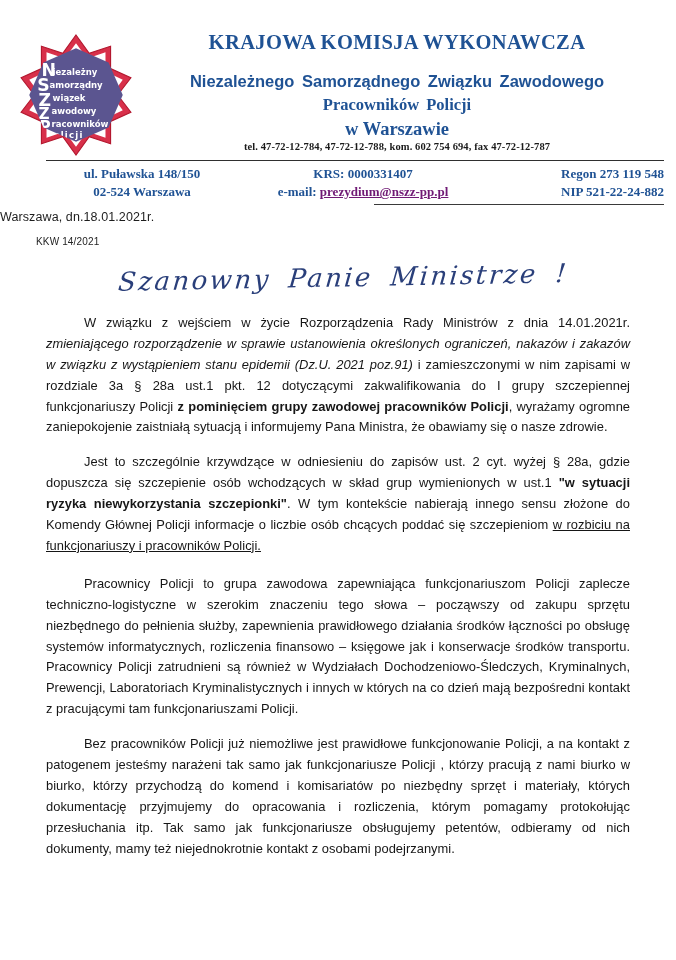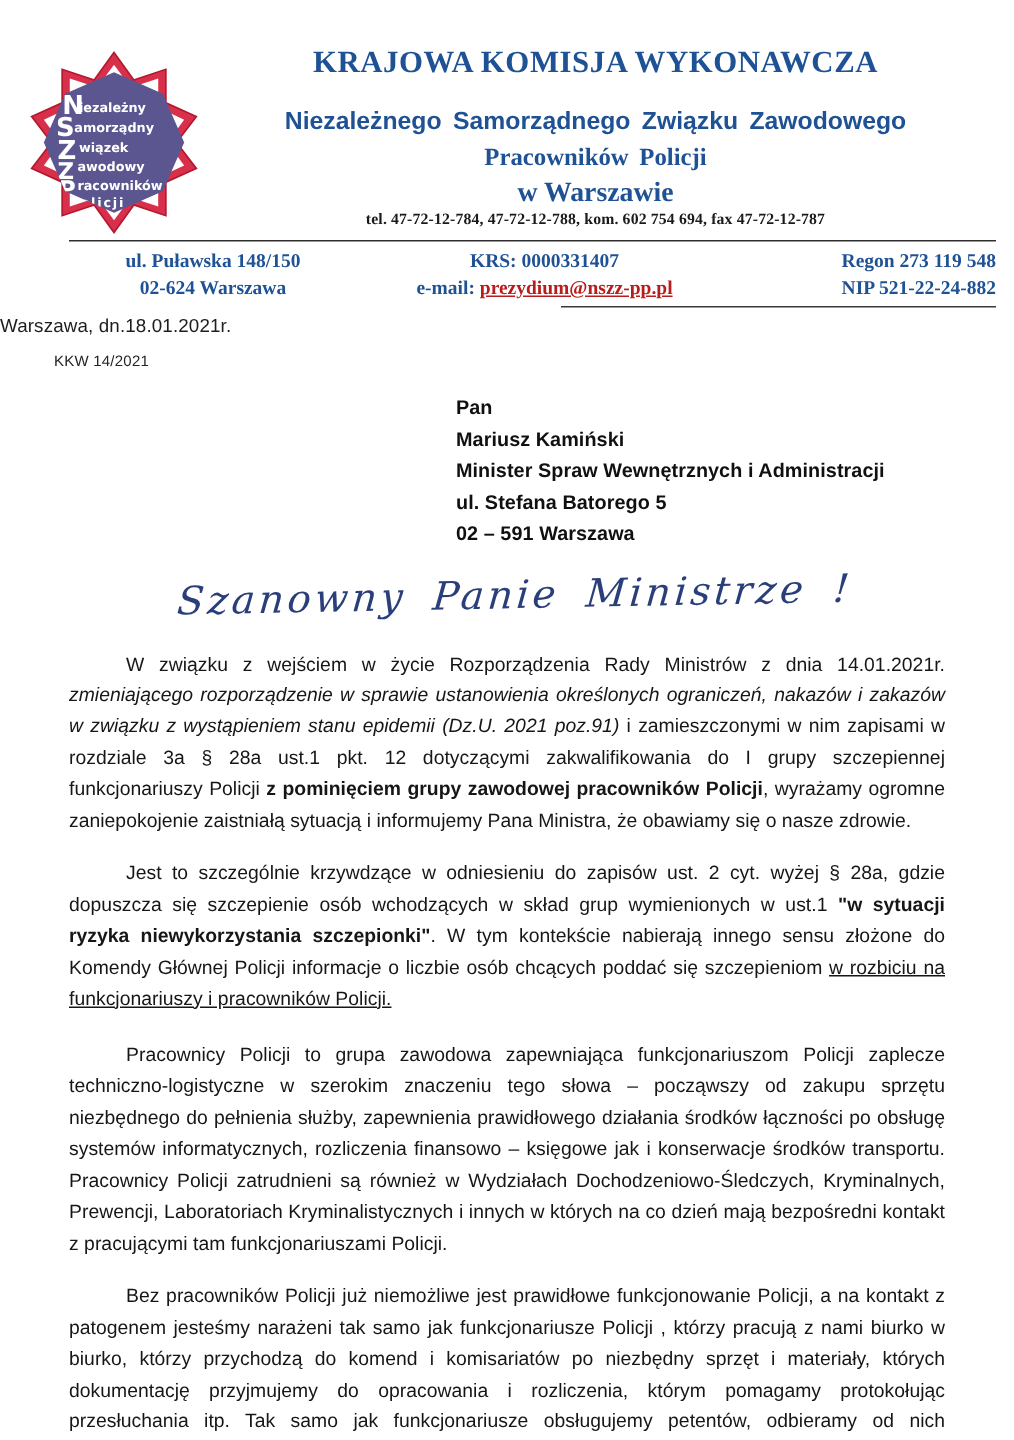--- a/index.html
+++ b/index.html
@@ -116,21 +116,21 @@
     font-family: "Liberation Serif", serif;
     font-weight: bold;
     font-size: 13px;
     color: #1f5294;
     line-height: 1.38;
   }
   .contact .col-left   { flex: 0 0 192px; text-align: center; }
   .contact .col-mid    { flex: 1 1 auto;  text-align: center; }
   .contact .col-right  { flex: 0 0 176px; text-align: right; }
   .contact .mail-link {
-    color: #b91c1c;
+    color: #701a75;
     text-decoration: underline;
   }
 
   .datestamp {
     padding: 5px 14px 0 0;
     font-size: 12.5px;
     color: #1d1d1d;
     letter-spacing: 0.1px;
   }
 
@@ -233,56 +233,49 @@
       <div class="hl4">w Warszawie</div>
       <div class="phones">tel.  47-72-12-784,   47-72-12-788,   kom. 602 754 694,      fax 47-72-12-787</div>
     </div>
   </div>
 
   <hr class="rule">
 
   <div class="contact">
     <div class="col-left">
       <div>ul. Puławska 148/150</div>
-      <div>02-624 Warszawa</div>
+      <div>02-524 Warszawa</div>
     </div>
     <div class="col-mid">
       <div>KRS: 0000331407</div>
       <div>
         <span>e-mail:</span>
         <span class="mail-link">prezydium@nszz-pp.pl</span>
       </div>
     </div>
     <div class="col-right">
       <div>Regon 273 119 548</div>
       <div>NIP 521-22-24-882</div>
     </div>
   </div>
 
   <hr class="rule tail">
 
   <div class="datestamp">Warszawa, dn.18.01.2021r.</div>
 
   <div class="refno">KKW 14/2021</div>
 
-  <div class="addressee">
-    <div>Pan</div>
-    <div>Mariusz Kamiński</div>
-    <div>Minister Spraw Wewnętrznych i Administracji</div>
-    <div>ul. Stefana Batorego 5</div>
-    <div>02 – 591 Warszawa</div>
+
+  <div class="salutation">Szanowny Panie Ministrze !</div>
+
+  <div class="body">
+
+    <p><span>W związku z wejściem w życie Rozporządzenia Rady Ministrów z dnia 14.01.2021r. </span><span class="it">zmieniającego rozporządzenie w sprawie ustanowienia określonych ograniczeń, nakazów i zakazów w związku z wystąpieniem stanu epidemii  (Dz.U. 2021 poz.91)</span><span> i zamieszczonymi w nim zapisami w rozdziale 3a § 28a ust.1 pkt. 12 dotyczącymi zakwalifikowania do I grupy szczepiennej funkcjonariuszy Policji </span><span class="bd">z pominięciem grupy zawodowej pracowników Policji</span><span>, wyrażamy ogromne zaniepokojenie zaistniałą sytuacją i informujemy Pana Ministra, że obawiamy się o nasze zdrowie.</span></p>
+
+    <p><span>Jest to szczególnie krzywdzące w odniesieniu do zapisów ust. 2 cyt. wyżej § 28a, gdzie dopuszcza się szczepienie osób wchodzących w skład grup wymienionych w ust.1 </span><span class="bd">"w sytuacji ryzyka niewykorzystania szczepionki"</span><span>. W tym kontekście nabierają innego sensu złożone do Komendy Głównej Policji informacje o liczbie osób chcących poddać się szczepieniom </span><span class="ul">w rozbiciu na funkcjonariuszy i pracowników Policji.</span></p>
+
+    <p class="gap">Pracownicy Policji to grupa zawodowa zapewniająca funkcjonariuszom Policji zaplecze techniczno-logistyczne w szerokim znaczeniu tego słowa – począwszy od zakupu sprzętu niezbędnego do pełnienia służby, zapewnienia prawidłowego działania środków łączności po obsługę systemów informatycznych, rozliczenia finansowo – księgowe  jak i konserwacje środków transportu. Pracownicy Policji zatrudnieni są również w Wydziałach Dochodzeniowo-Śledczych, Kryminalnych, Prewencji, Laboratoriach Kryminalistycznych i innych w których na co dzień mają bezpośredni kontakt z pracującymi tam funkcjonariuszami Policji.</p>
+
+    <p>Bez pracowników Policji już niemożliwe jest prawidłowe funkcjonowanie Policji, a na kontakt z patogenem jesteśmy narażeni tak samo jak funkcjonariusze Policji , którzy pracują z nami biurko w biurko, którzy przychodzą do komend i komisariatów po niezbędny sprzęt i materiały, których dokumentację przyjmujemy do opracowania i rozliczenia, którym pomagamy protokołując przesłuchania itp. Tak samo jak funkcjonariusze obsługujemy petentów, odbieramy od nich dokumenty, mamy też niejednokrotnie kontakt z osobami podejrzanymi.</p>
+
   </div>
 
-  <div class="salutation">Szanowny Panie Ministrze !</div>
-
-  <div class="body">
-
-    <p><span>W związku z wejściem w życie Rozporządzenia Rady Ministrów z dnia 14.01.2021r. </span><span class="it">zmieniającego rozporządzenie w sprawie ustanowienia określonych ograniczeń, nakazów i zakazów w związku z wystąpieniem stanu epidemii  (Dz.U. 2021 poz.91)</span><span> i zamieszczonymi w nim zapisami w rozdziale 3a § 28a ust.1 pkt. 12 dotyczącymi zakwalifikowania do I grupy szczepiennej funkcjonariuszy Policji </span><span class="bd">z pominięciem grupy zawodowej pracowników Policji</span><span>, wyrażamy ogromne zaniepokojenie zaistniałą sytuacją i informujemy Pana Ministra, że obawiamy się o nasze zdrowie.</span></p>
-
-    <p><span>Jest to szczególnie krzywdzące w odniesieniu do zapisów ust. 2 cyt. wyżej § 28a, gdzie dopuszcza się szczepienie osób wchodzących w skład grup wymienionych w ust.1 </span><span class="bd">"w sytuacji ryzyka niewykorzystania szczepionki"</span><span>. W tym kontekście nabierają innego sensu złożone do Komendy Głównej Policji informacje o liczbie osób chcących poddać się szczepieniom </span><span class="ul">w rozbiciu na funkcjonariuszy i pracowników Policji.</span></p>
-
-    <p class="gap">Pracownicy Policji to grupa zawodowa zapewniająca funkcjonariuszom Policji zaplecze techniczno-logistyczne w szerokim znaczeniu tego słowa – począwszy od zakupu sprzętu niezbędnego do pełnienia służby, zapewnienia prawidłowego działania środków łączności po obsługę systemów informatycznych, rozliczenia finansowo – księgowe  jak i konserwacje środków transportu. Pracownicy Policji zatrudnieni są również w Wydziałach Dochodzeniowo-Śledczych, Kryminalnych, Prewencji, Laboratoriach Kryminalistycznych i innych w których na co dzień mają bezpośredni kontakt z pracującymi tam funkcjonariuszami Policji.</p>
-
-    <p>Bez pracowników Policji już niemożliwe jest prawidłowe funkcjonowanie Policji, a na kontakt z patogenem jesteśmy narażeni tak samo jak funkcjonariusze Policji , którzy pracują z nami biurko w biurko, którzy przychodzą do komend i komisariatów po niezbędny sprzęt i materiały, których dokumentację przyjmujemy do opracowania i rozliczenia, którym pomagamy protokołując przesłuchania itp. Tak samo jak funkcjonariusze obsługujemy petentów, odbieramy od nich dokumenty, mamy też niejednokrotnie kontakt z osobami podejrzanymi.</p>
-
-  </div>
-
 </div>
 
 </body></html>

